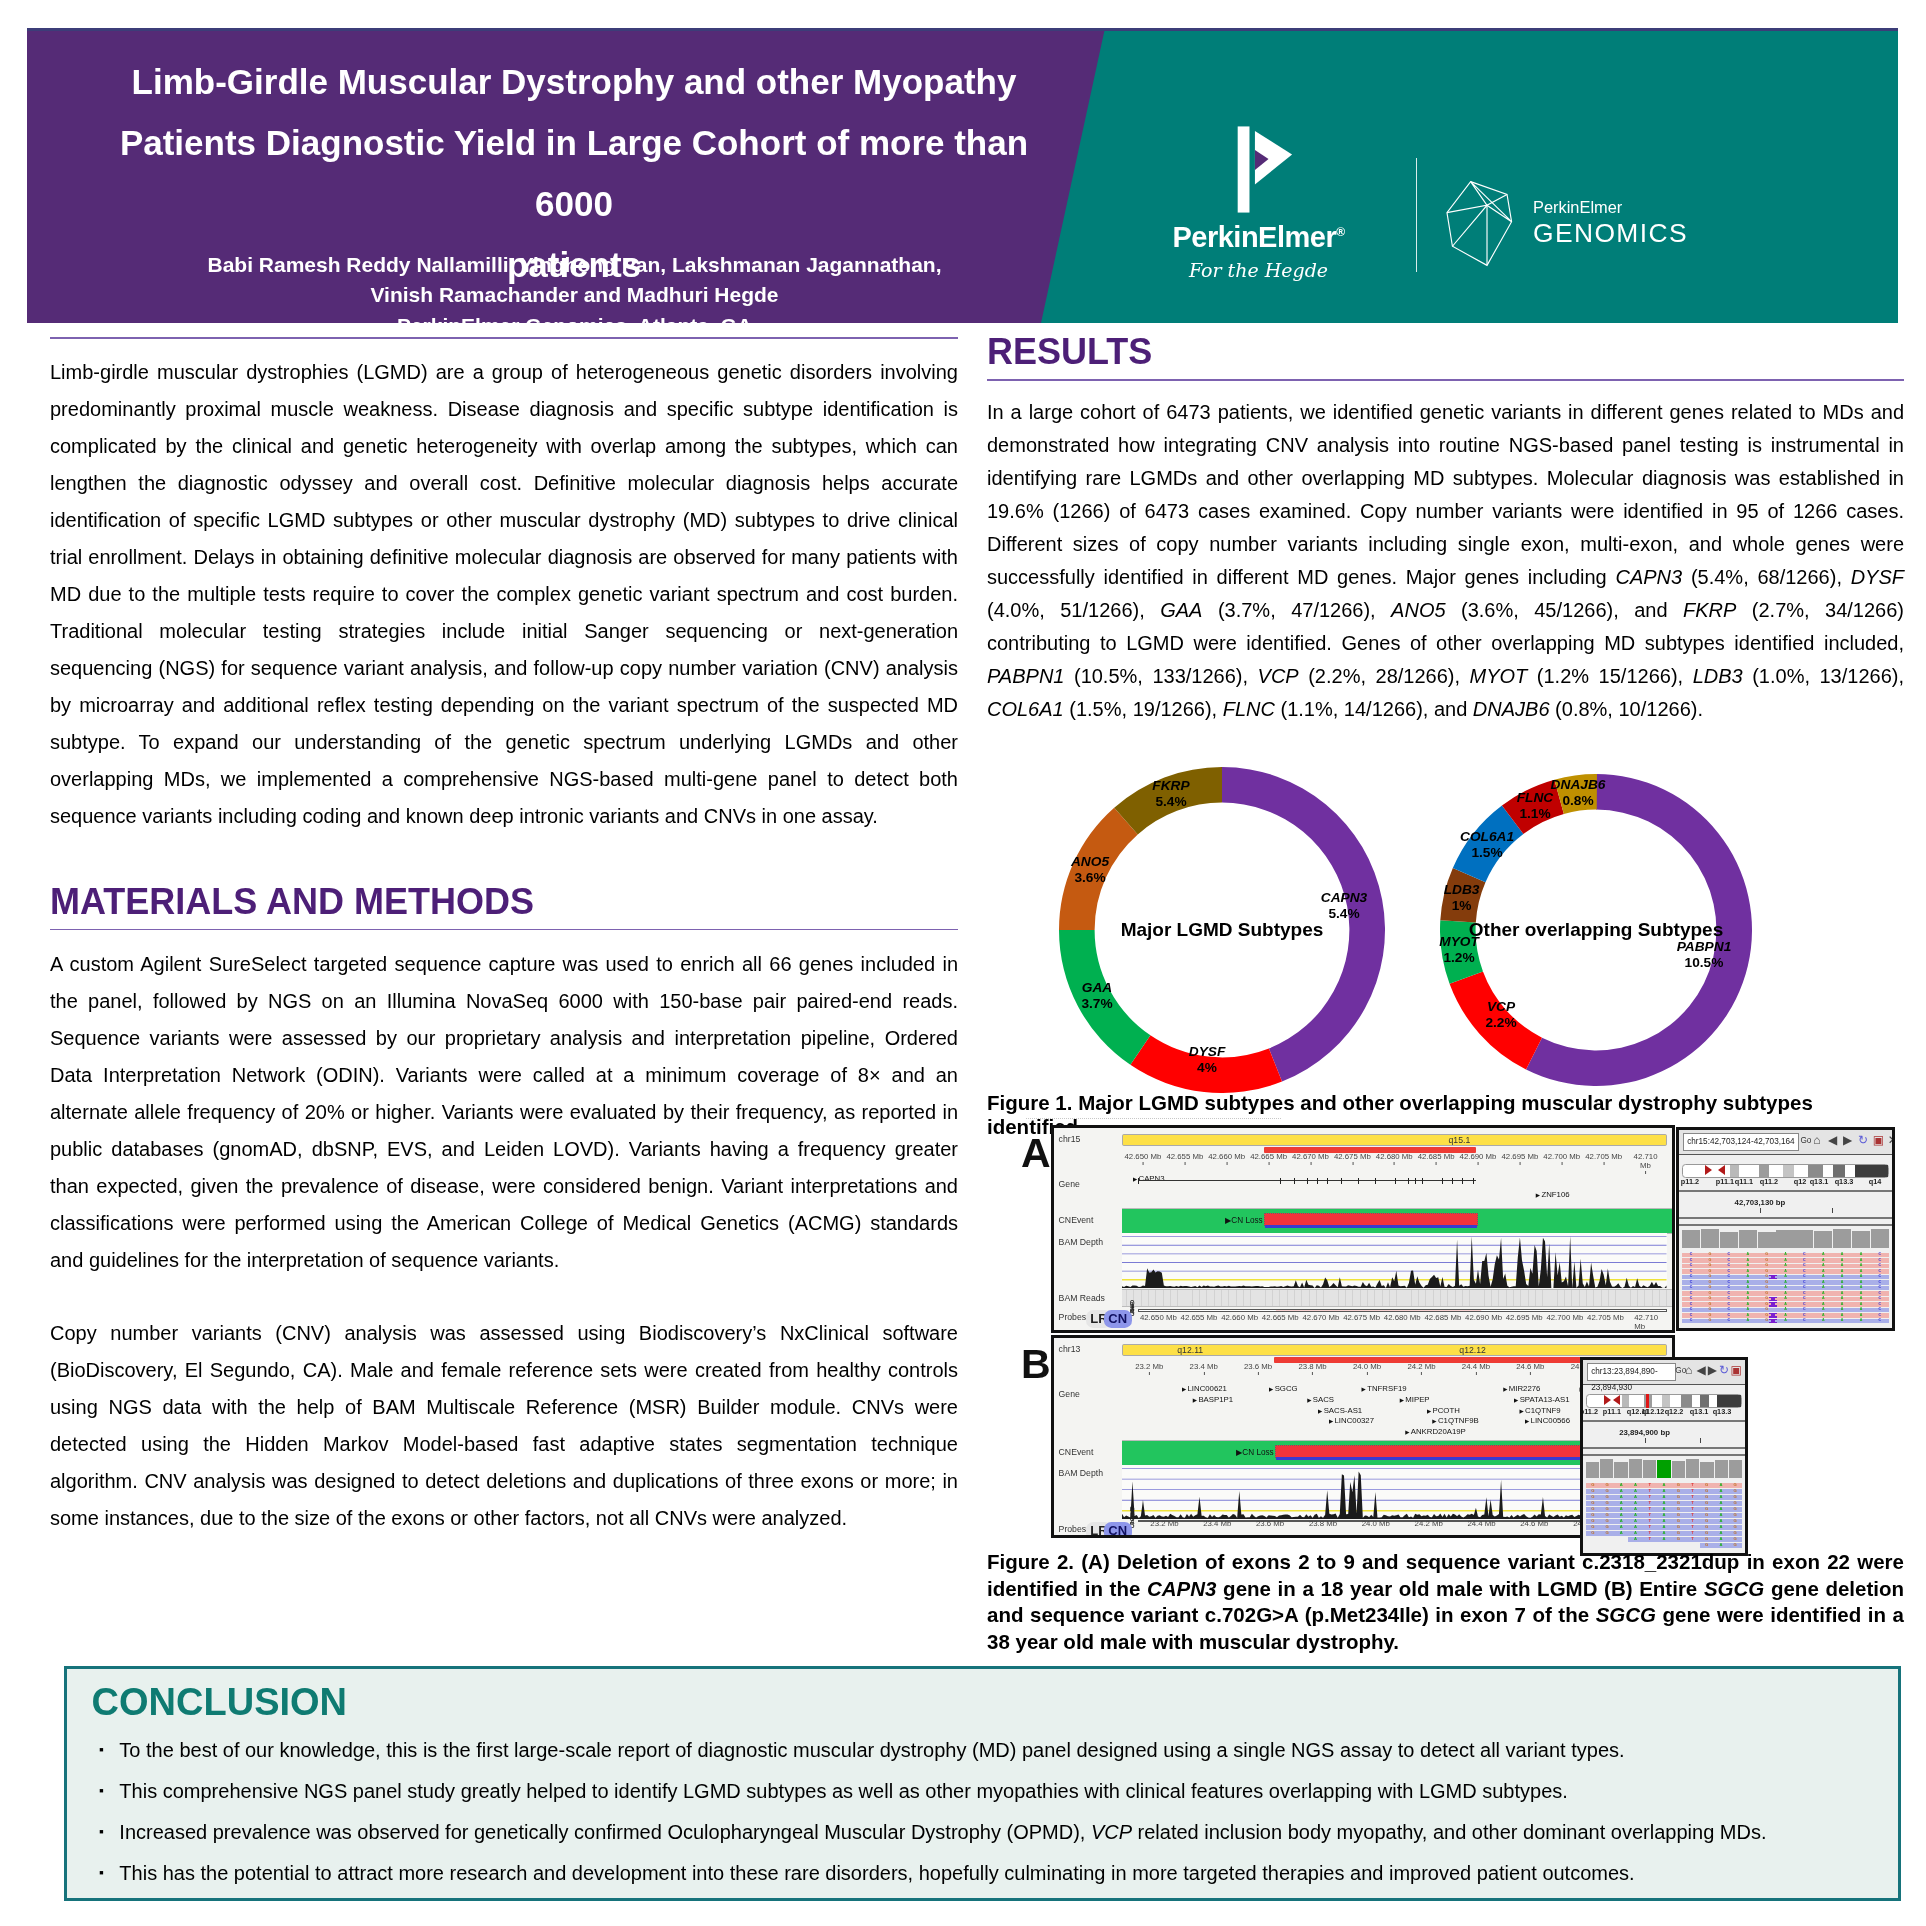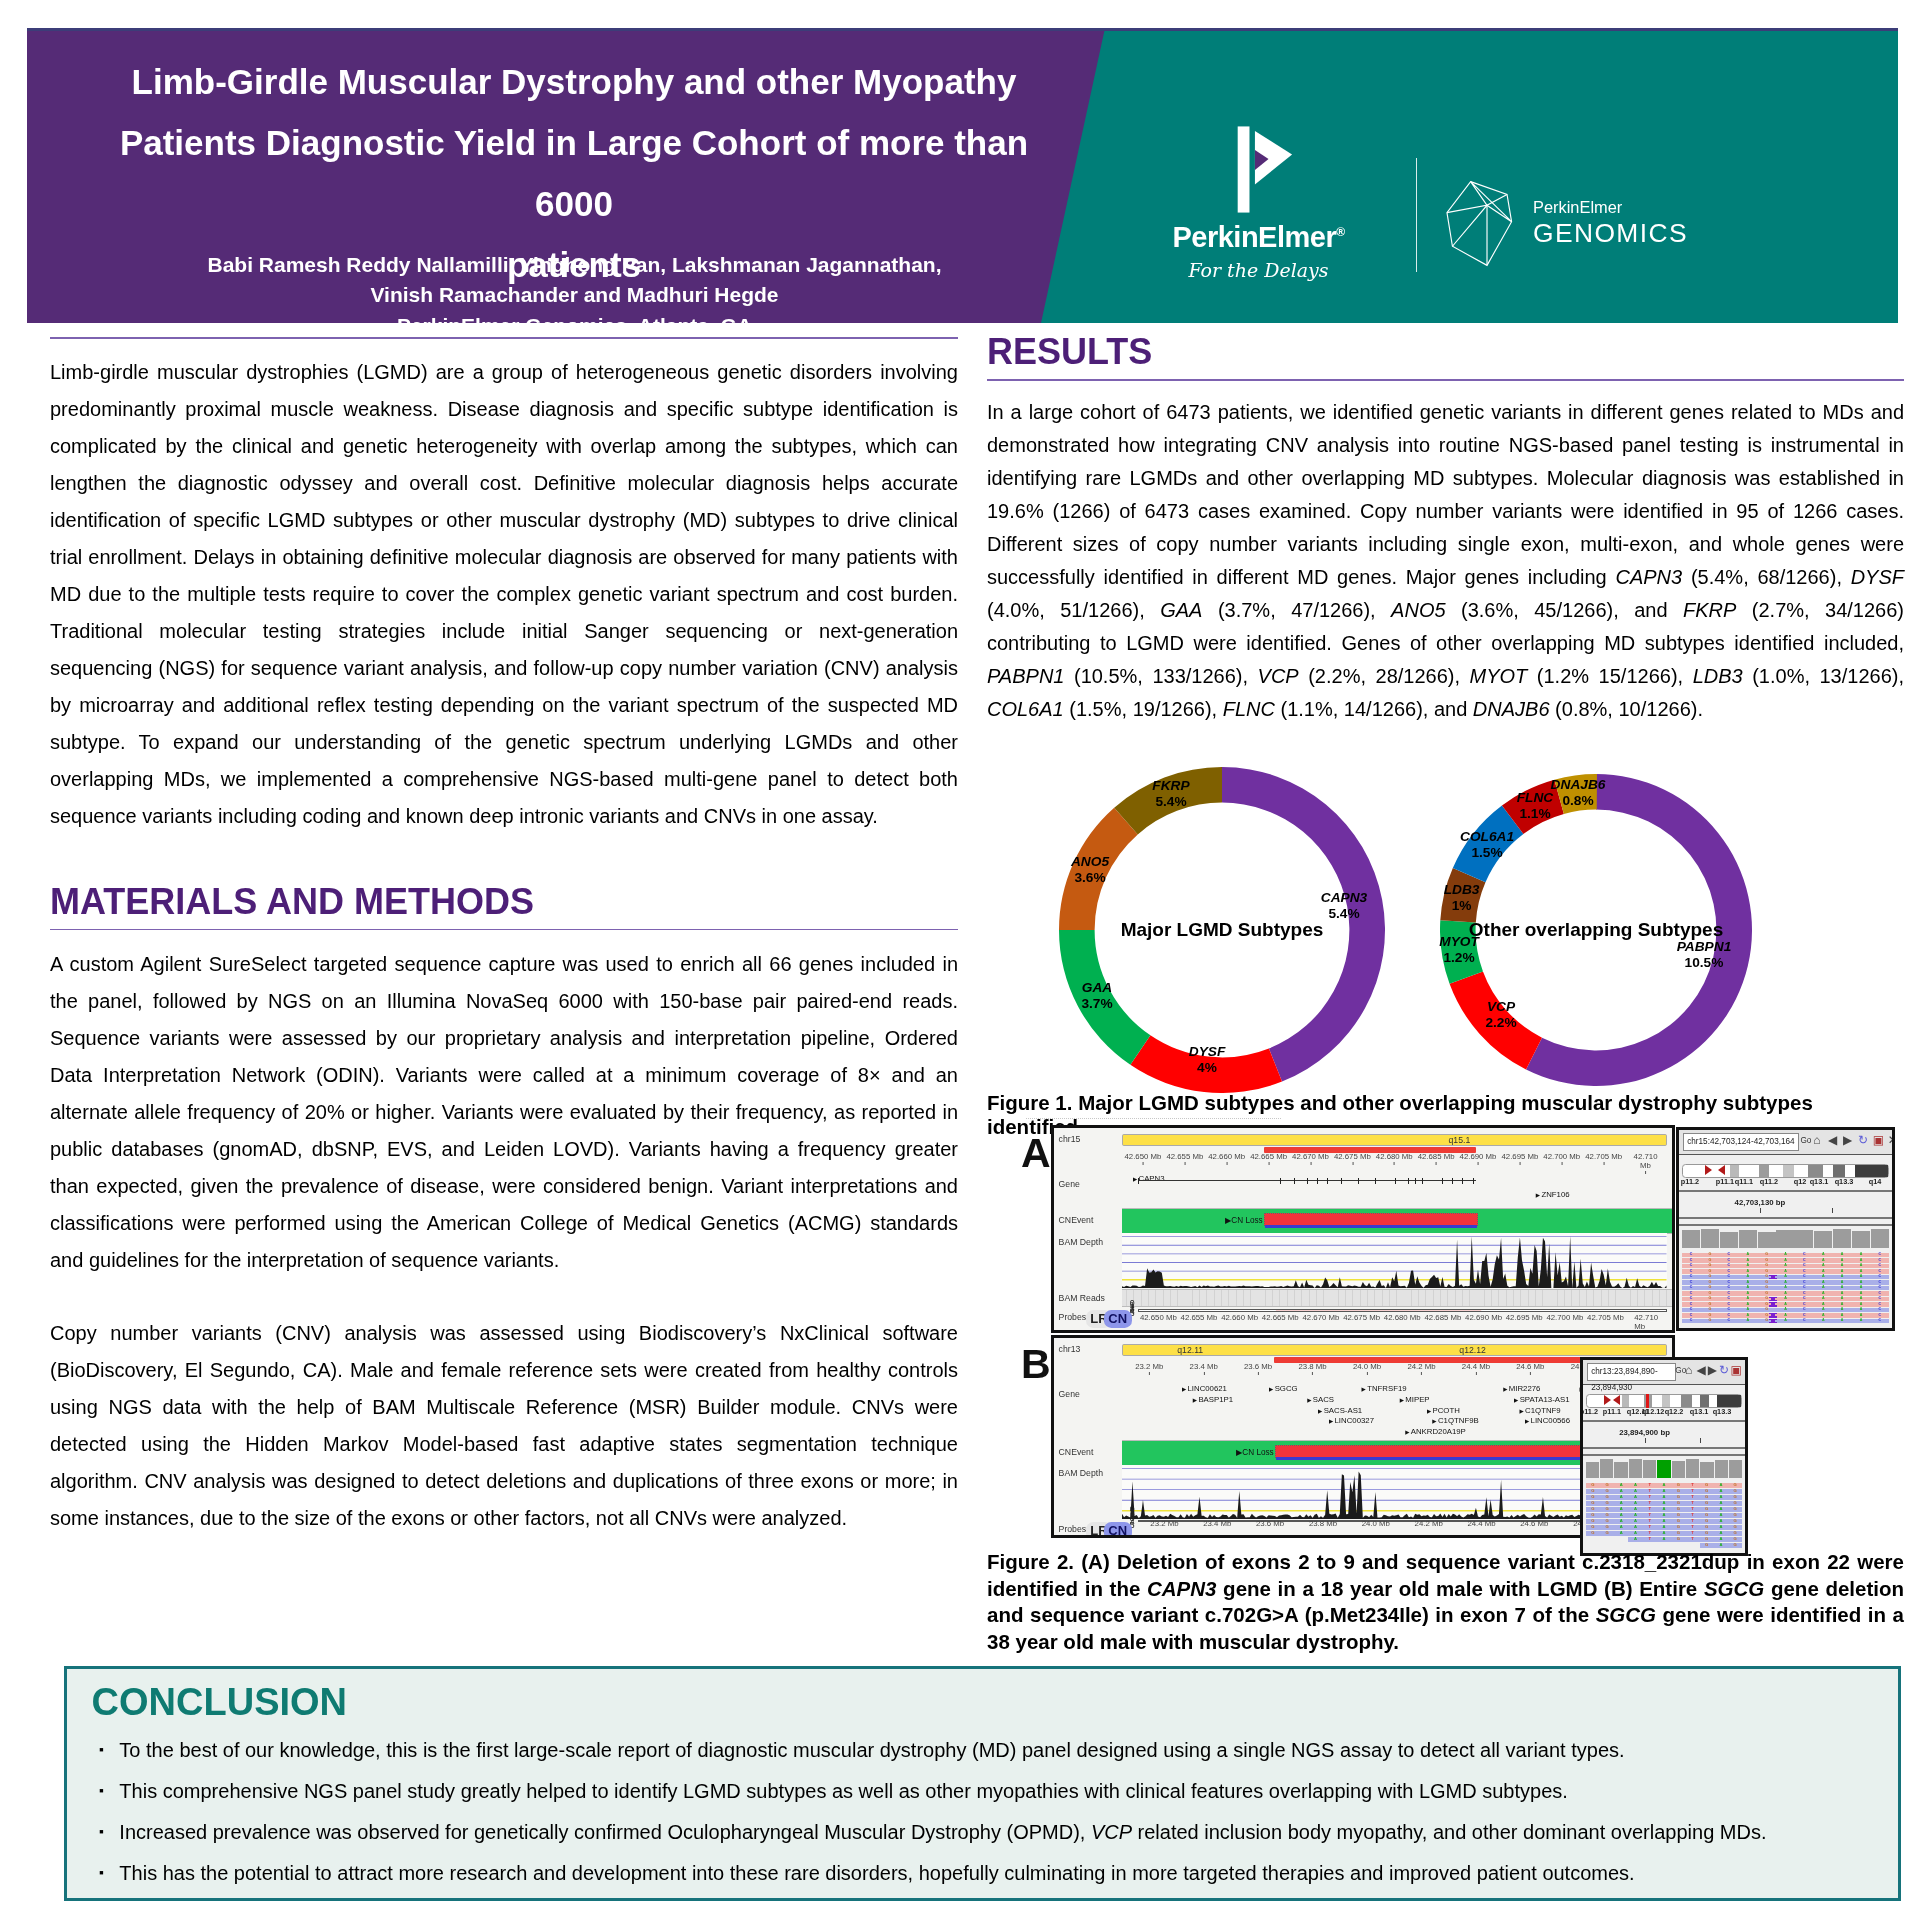--- a/index.html
+++ b/index.html
@@ -122,21 +122,21 @@
     <div>Vinish Ramachander and Madhuri Hegde</div>
     <div>PerkinElmer Genomics, Atlanta, GA</div>
   </div>
   <div class="pe-logo">
     <svg class="pe-flag" width="68" height="87" viewBox="0 0 150 190">
       <rect x="28" y="0" width="26" height="190" fill="#fff"></rect>
       <polygon points="66,10 148,62 66,128" fill="#fff"></polygon>
       <polygon points="66,52 96,72 66,96" fill="#552B76"></polygon>
     </svg>
     <div class="pe-name"><span>PerkinElmer</span><span class="pe-reg">®</span></div>
-    <div class="pe-tag">For the Delays</div>
+    <div class="pe-tag">For the Hegde</div>
   </div>
   <div class="pe-divider"></div>
   <div class="gen-logo">
     <svg width="78" height="91" viewBox="0 0 170 200" fill="none" stroke="#fff" stroke-width="2.5">
       <polygon points="60,8 140,36 150,96 96,192 20,150 8,76"></polygon>
       <polygon points="60,8 96,60 150,96"></polygon>
       <polyline points="8,76 96,60 96,192"></polyline>
       <polyline points="20,150 96,60 140,36"></polyline>
     </svg>
     <div class="gen-text">

